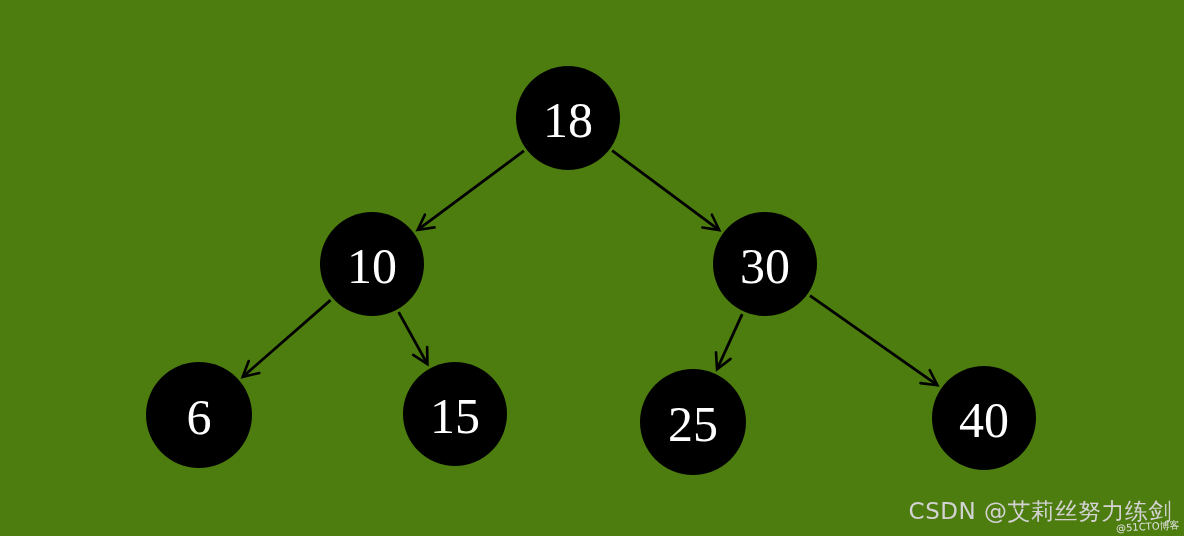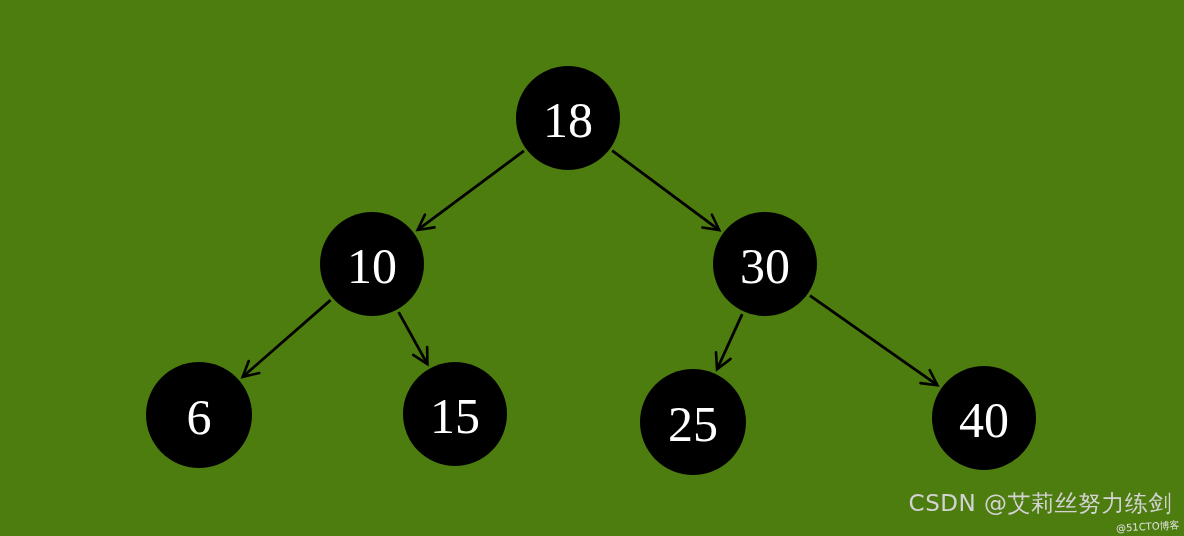--- a/index.html
+++ b/index.html
@@ -24,21 +24,21 @@
     display: block;
   }
   .node-label {
     font-family: "Liberation Serif", serif;
     font-size: 50px;
     font-weight: 400;
   }
   .watermark-main {
     position: absolute;
     right: 12px;
-    bottom: 17px;
+    bottom: 9px;
     font-family: "DejaVu Sans", sans-serif;
     font-size: 23px;
     letter-spacing: 0.5px;
     white-space: nowrap;
     user-select: none;
     margin-top: 40px;
   }
   .watermark-sub {
     position: absolute;
     right: 4px;

